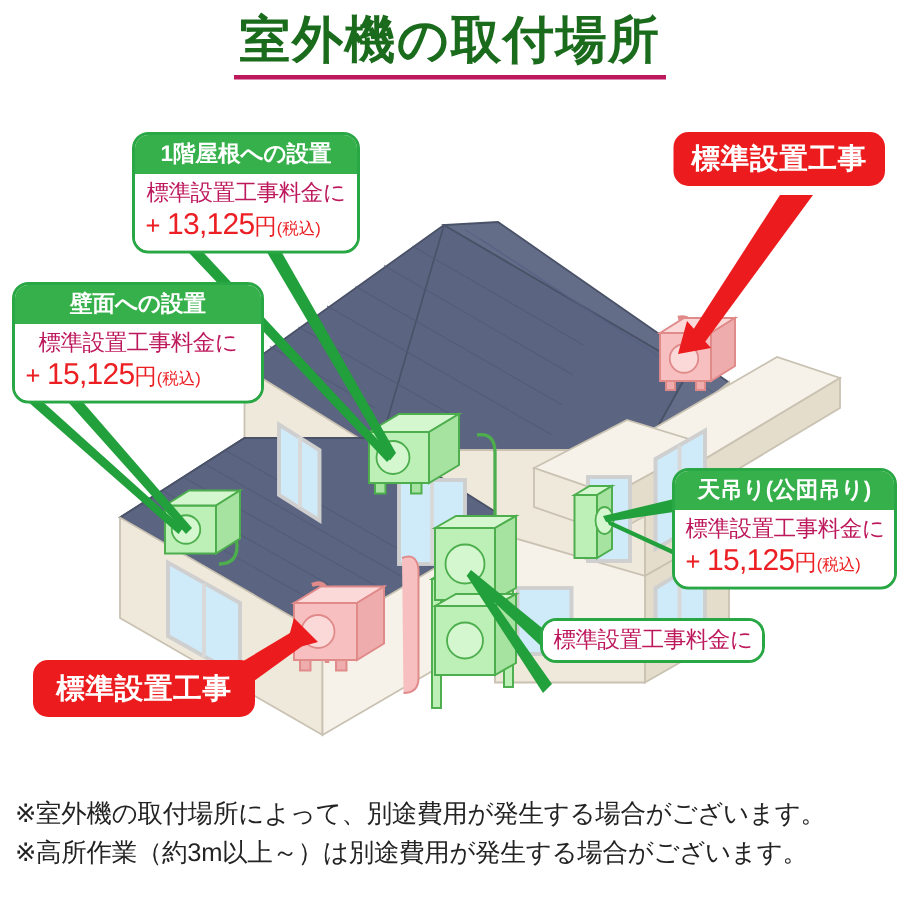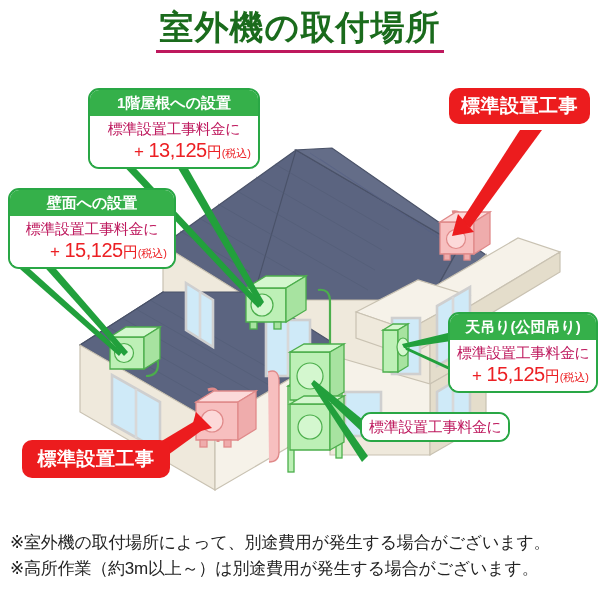--- a/index.html
+++ b/index.html
@@ -65,21 +65,21 @@
   }
   .callout .c-line1{
     font-size:15px;
     color:#be185d;
     line-height:1.15;
     white-space:nowrap;
     text-align:center;
     letter-spacing:-0.3px;
   }
   .callout .c-line2{
-    text-align:right;
+    text-align:left;
     white-space:nowrap;
     line-height:1.15;
     margin-top:2px;
   }
   .c-plus{color:#ec2024;font-size:17px;font-weight:normal;}
   .c-amount{color:#ec2024;font-size:20px;font-weight:normal;letter-spacing:-0.5px;}
   .c-yen{color:#ec2024;font-size:15px;}
   .c-tax{color:#ec2024;font-size:11px;}
 
   
@@ -324,21 +324,21 @@
       <polygon fill="#22a03c" points="362,462 368,456 316,382 312,385"></polygon>
 
       <polygon fill="#ec1c1e" points="520,130 542,130 470,228 462,220"></polygon>
       <polygon fill="#ec1c1e" points="458,214 474,232 452,236"></polygon>
 
       <polygon fill="#ec1c1e" points="150,448 150,468 208,426 200,418"></polygon>
       <polygon fill="#ec1c1e" points="196,412 212,428 190,434"></polygon>
     </g>
   </svg>
 
-  <div class="callout" style="left:88px;top:88px;width:172px;">
+  <div class="callout" style="left:88px;top:88px;width:152px;">
     <div class="c-head">1階屋根への設置</div>
     <div class="c-body">
       <div class="c-line1">標準設置工事料金に</div>
       <div class="c-line2">
         <span class="c-plus">+</span>
         <span class="c-amount">13,125</span><span class="c-yen">円</span><span class="c-tax">(税込)</span>
       </div>
     </div>
   </div>
 

